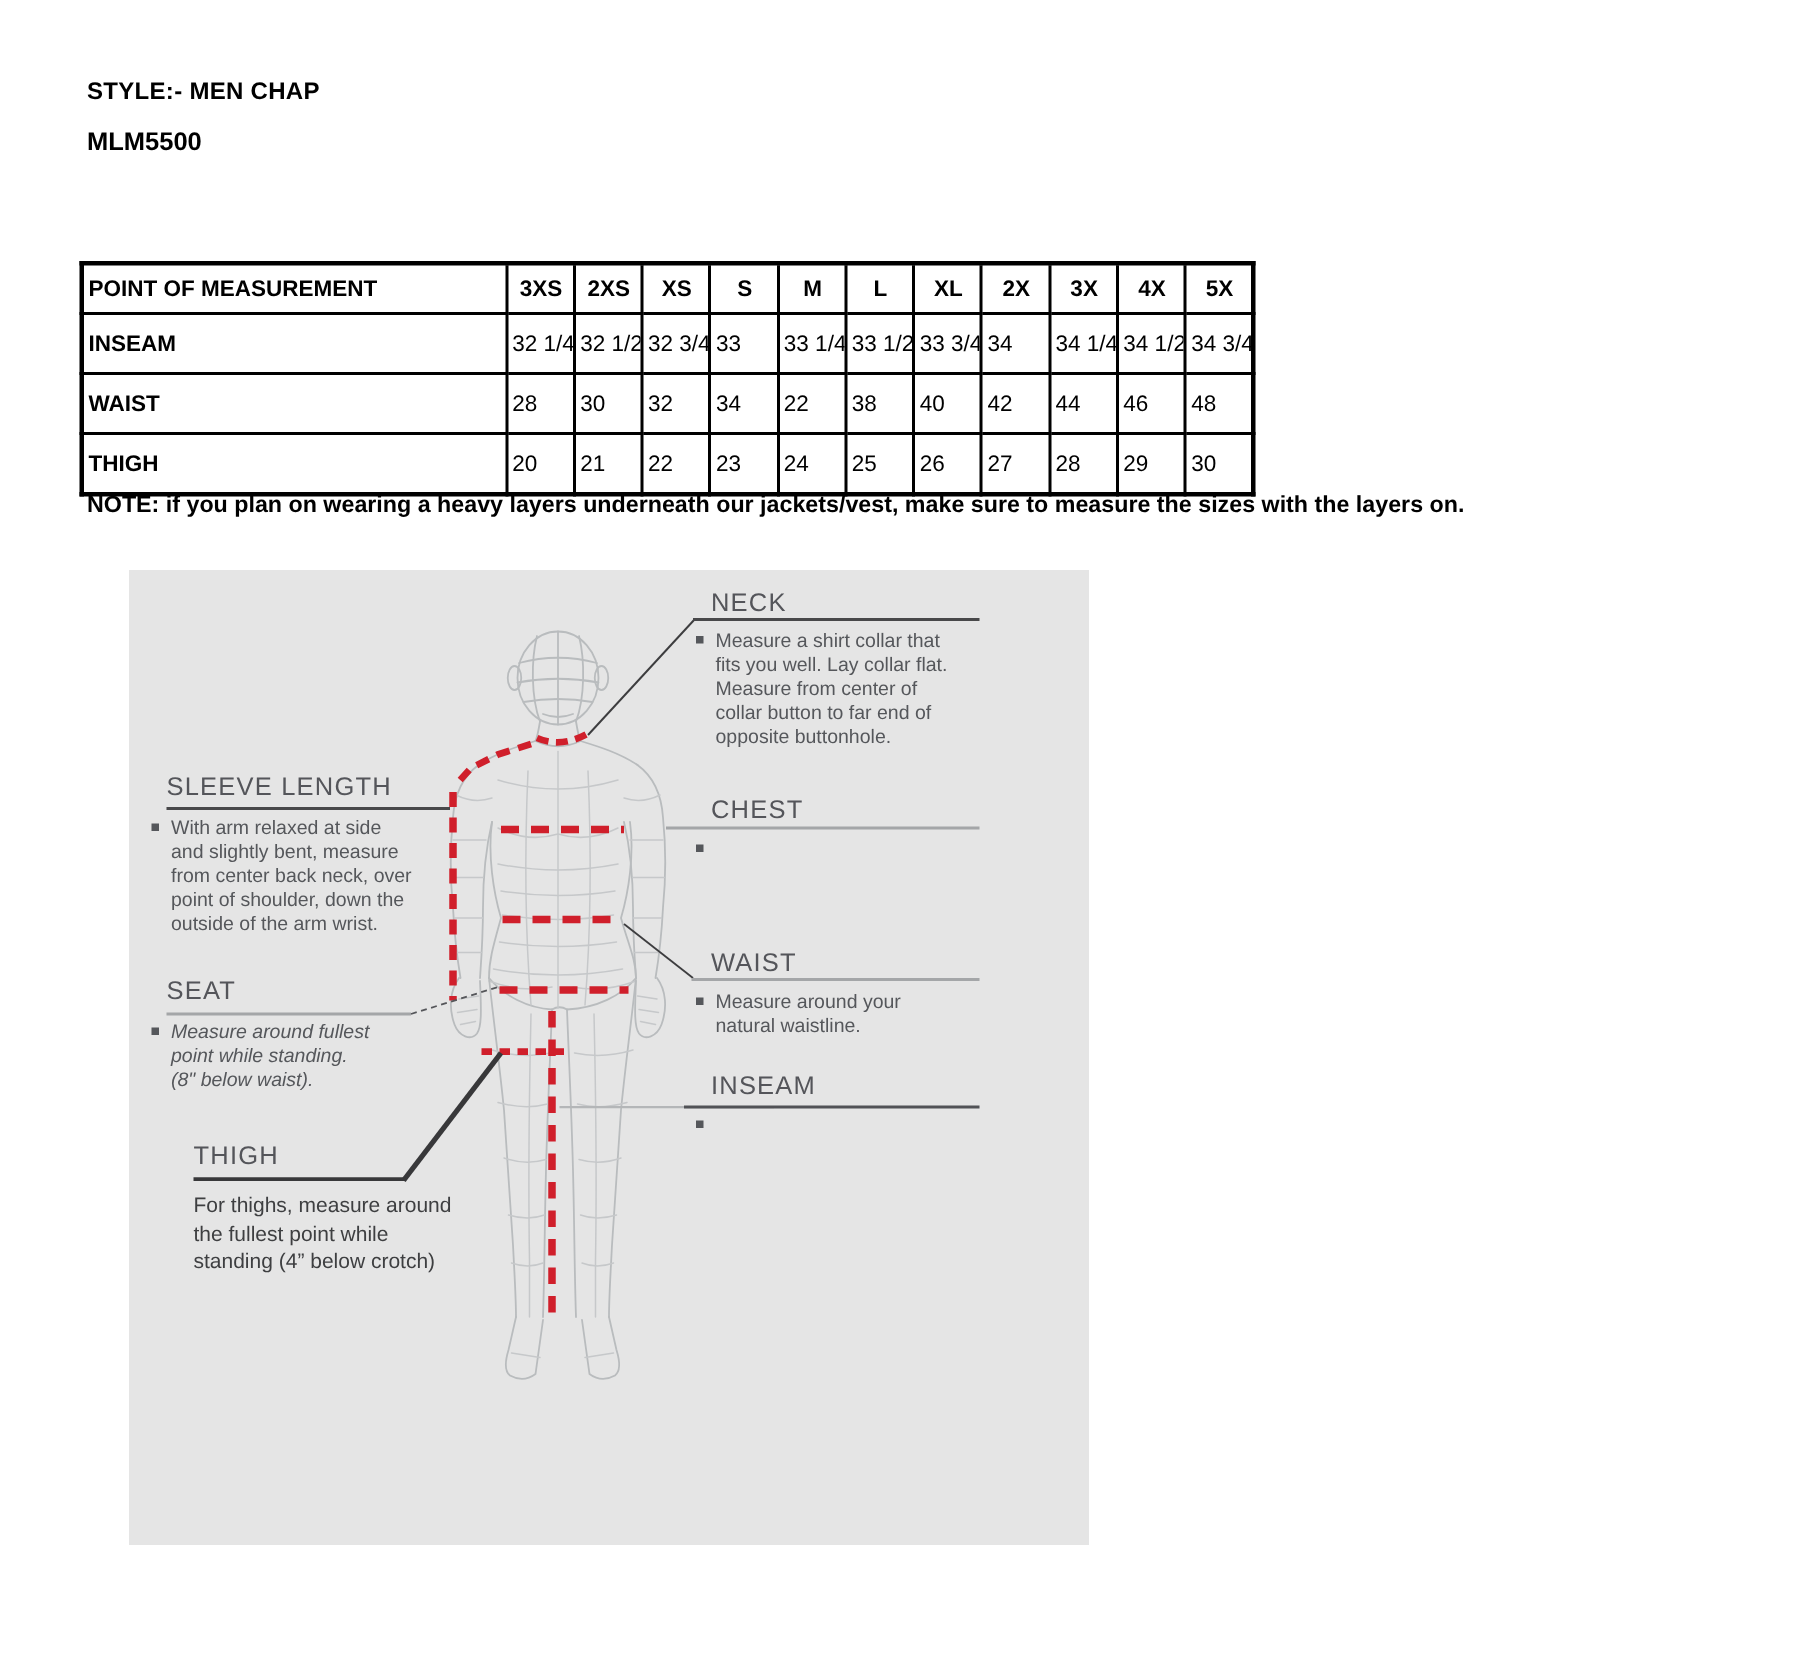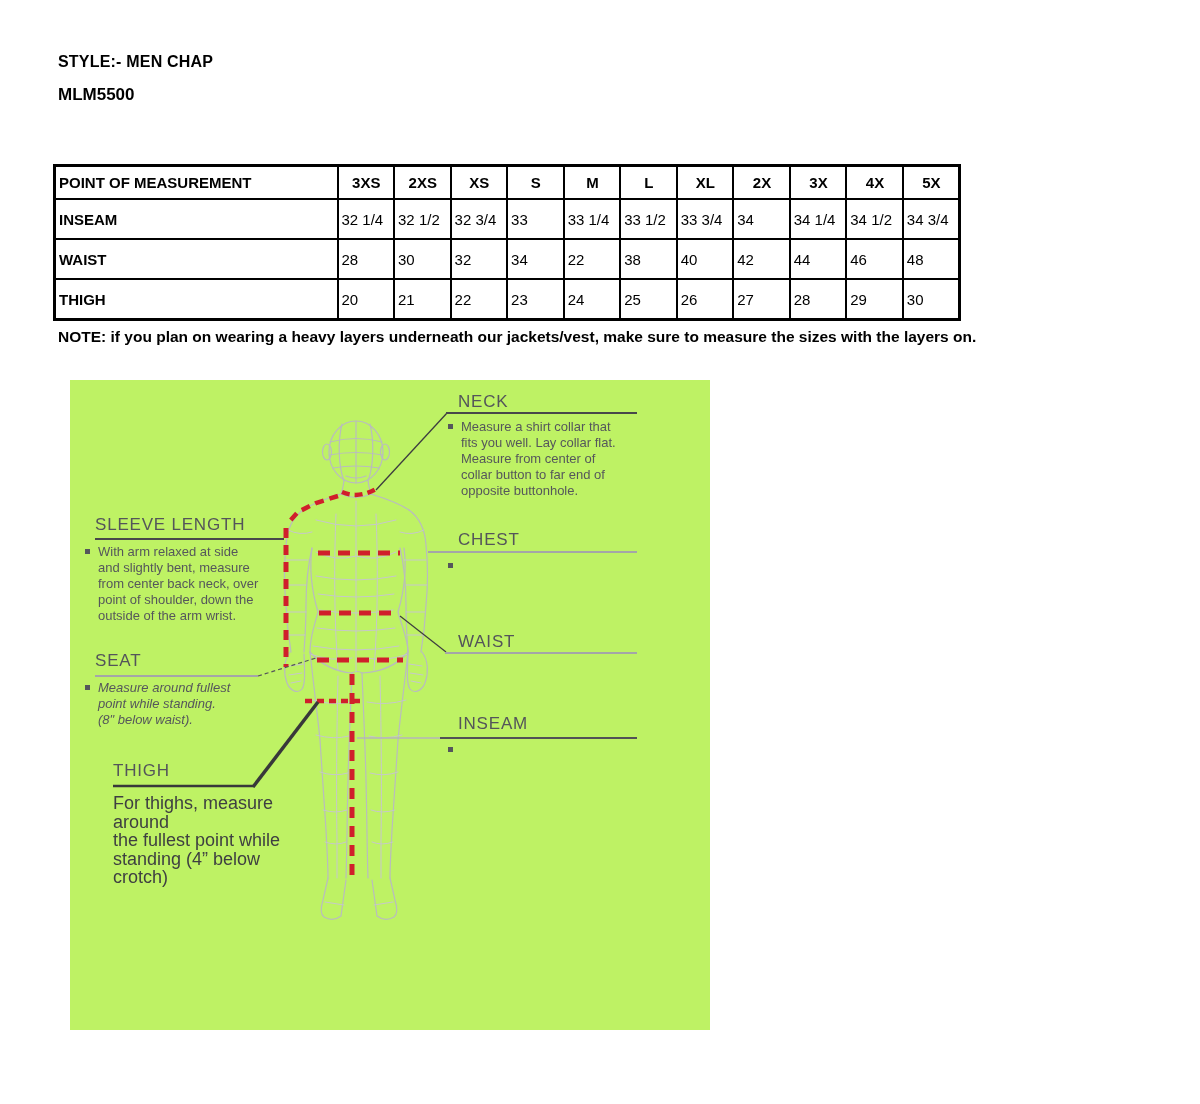--- a/index.html
+++ b/index.html
@@ -4,45 +4,45 @@
 <style>
   html,body{margin:0;padding:0;background:#fff;}
   #page{position:relative;width:1200px;height:1104px;background:#ffffff;overflow:hidden;
         font-family:"Liberation Sans",sans-serif;color:#000;}
 
   
   .doc-title{position:absolute;left:58px;top:53px;font-size:16px;font-weight:bold;letter-spacing:.2px;}
   .doc-model{position:absolute;left:58px;top:85px;font-size:17px;font-weight:bold;}
 
   
-  #size-table{position:absolute;left:53px;top:164px;width:908px;border-collapse:collapse;
+  #size-table{position:absolute;left:53px;top:174px;width:784px;border-collapse:collapse;
               table-layout:fixed;font-size:15px;}
   #size-table th,#size-table td{border:2px solid #000;padding:1px 2px 1px 3px;overflow:hidden;white-space:nowrap;}
   #size-table{border:3px solid #000;}
   #size-table thead th{height:29px;font-weight:bold;text-align:center;}
   #size-table thead th.pom{text-align:left;}
   #size-table tbody th{font-weight:bold;text-align:left;height:36px;}
   #size-table tbody td{font-weight:normal;text-align:left;vertical-align:middle;}
   #size-table col.c0{width:283px;}
 
   
   .note-line{position:absolute;left:58px;top:328px;font-size:15.5px;font-weight:bold;width:1100px;}
 
   
-  #diagram{position:absolute;left:70px;top:380px;width:640px;height:650px;background:#bef264;}
+  #diagram{position:absolute;left:86px;top:380px;width:640px;height:650px;background:#e5e5e5;}
   #diagram svg{position:absolute;left:0;top:0;}
   .fig{stroke:var(--figure-color,#b9bcbe);stroke-width:1.2;fill:none;stroke-linecap:round;}
   .figl{stroke:#c6c8ca;stroke-width:1;fill:none;stroke-linecap:round;}
   .mline{stroke:var(--measure-color,#d01f2b);fill:none;}
 
   .callout-title{position:absolute;font-size:17px;letter-spacing:.8px;color:#54555a;font-weight:normal;}
   .callout-desc{position:absolute;font-size:13px;line-height:16px;color:#55575b;white-space:pre-line;
                 padding-left:14px;}
   .callout-desc .bullet{position:absolute;left:1px;top:5px;width:5px;height:5px;background:#55575b;display:block;}
-  .thigh-desc{position:absolute;font-size:18px;line-height:18.5px;color:#3e3f41;white-space:pre-line;}
+  .thigh-desc{position:absolute;font-size:14px;line-height:18.5px;color:#3e3f41;white-space:pre-line;}
 </style>
 </head>
 <body>
 
 <div id="page">
 
   <div class="doc-title">STYLE:- MEN CHAP</div>
   <div class="doc-model">MLM5500</div>
 
   <table id="size-table">
@@ -247,20 +247,22 @@
     <div class="callout-desc" style="left:377px;top:39px;width:192px;"><span class="bullet"></span><span>Measure a shirt collar that
 fits you well. Lay collar flat.
 Measure from center of
 collar button to far end of
 opposite buttonhole.</span></div>
 
     <div class="callout-title" style="left:388px;top:150px;">CHEST</div>
     <div class="callout-desc" style="left:377px;top:178px;width:200px;"><span class="bullet"></span></div>
 
     <div class="callout-title" style="left:388px;top:252px;">WAIST</div>
+    <div class="callout-desc" style="left:377px;top:280px;width:190px;"><span class="bullet"></span><span>Measure around your
+natural waistline.</span></div>
 
     <div class="callout-title" style="left:388px;top:334px;">INSEAM</div>
     <div class="callout-desc" style="left:377px;top:362px;width:200px;"><span class="bullet"></span></div>
 
     <div class="callout-title" style="left:25px;top:135px;">SLEEVE LENGTH</div>
     <div class="callout-desc" style="left:14px;top:164px;width:205px;"><span class="bullet"></span><span>With arm relaxed at side
 and slightly bent, measure
 from center back neck, over
 point of shoulder, down the
 outside of the arm wrist.</span></div>

